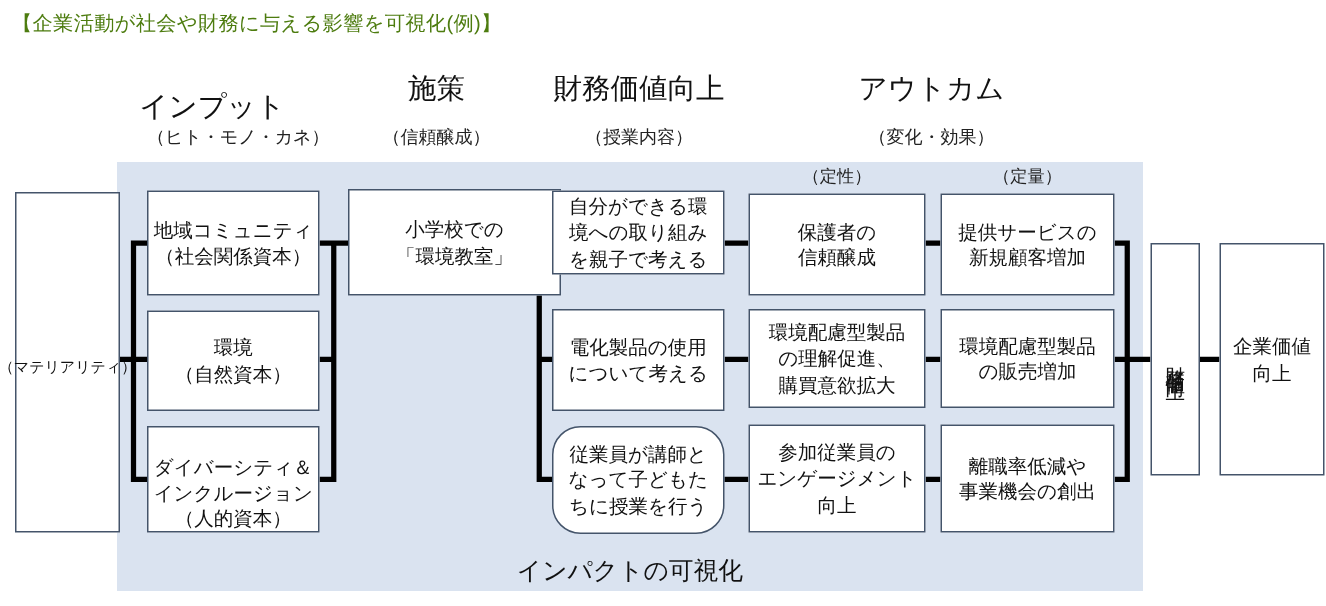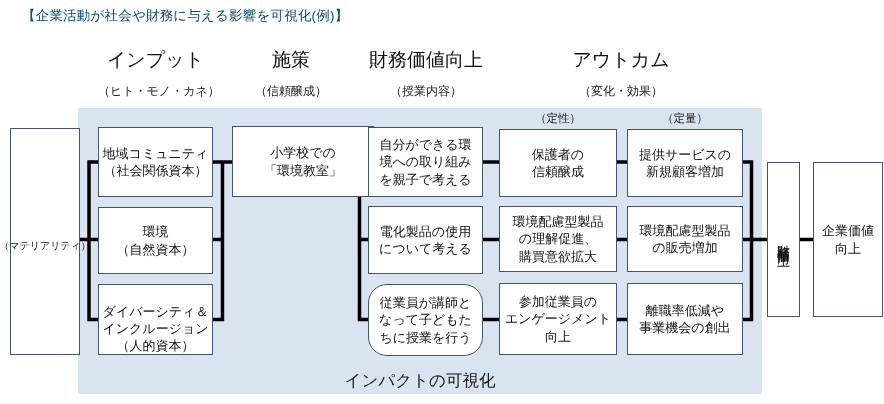--- a/index.html
+++ b/index.html
@@ -5,22 +5,22 @@
   html,body{margin:0;padding:0;background:#ffffff;}
   .canvas{
     position:relative;
     width:884px;height:404px;
     background:#ffffff;
     font-family:"Liberation Sans","DejaVu Sans",sans-serif;
     color:#1a1a1a;
     overflow:hidden;
   }
   .title{
-    position:absolute;left:22px;top:7px;
-    font-size:13.5px;letter-spacing:0.2px;color:#0c4a6e;
+    position:absolute;left:8px;top:7px;
+    font-size:13.5px;letter-spacing:0.2px;color:#4d7c0f;
     white-space:nowrap;
   }
   .col-header{
     position:absolute;top:48px;height:24px;
     font-size:19px;font-weight:500;text-align:center;color:#111;
     line-height:24px;white-space:nowrap;
   }
   .col-sub{
     position:absolute;top:83px;height:16px;
     font-size:12px;text-align:center;color:#222;
@@ -57,21 +57,21 @@
     text-align:center;font-size:16.5px;color:#111;
   }
 </style>
 </head>
 <body>
 
 <div class="canvas">
 
   <div class="title">【企業活動が社会や財務に与える影響を可視化(例)】</div>
 
-  <div class="col-header" style="left:98px;width:115px;">インプット</div>
+  <div class="col-header" style="left:84px;width:115px;margin-top:12px;">インプット</div>
   <div class="col-header" style="left:232px;width:118px;">施策</div>
   <div class="col-header" style="left:351px;width:150px;">財務価値向上</div>
   <div class="col-header" style="left:499px;width:244px;">アウトカム</div>
 
   <div class="col-sub" style="left:98px;width:115px;">（ヒト・モノ・カネ）</div>
   <div class="col-sub" style="left:232px;width:118px;">（信頼醸成）</div>
   <div class="col-sub" style="left:351px;width:150px;">（授業内容）</div>
   <div class="col-sub" style="left:499px;width:244px;">（変化・効果）</div>
 
   <div class="panel"></div>
@@ -113,21 +113,21 @@
     <div class="txt">ダイバーシティ＆
 インクルージョン
 （人的資本）</div>
   </div>
 
   <div class="box" style="left:232px;top:126px;width:142px;height:71px;">
     <div class="txt">小学校での
 「環境教室」</div>
   </div>
 
-  <div class="box" style="left:368px;top:127px;width:115px;height:70px;">
+  <div class="box" style="left:368px;top:127px;width:115px;height:56px;">
     <div class="txt">自分ができる環
 境への取り組み
 を親子で考える</div>
   </div>
   <div class="box" style="left:368px;top:206px;width:115px;height:68px;">
     <div class="txt">電化製品の使用
 について考える</div>
   </div>
   <div class="box" style="left:368px;top:284px;width:115px;height:72px;border-radius:19px;">
     <div class="txt">従業員が講師と

